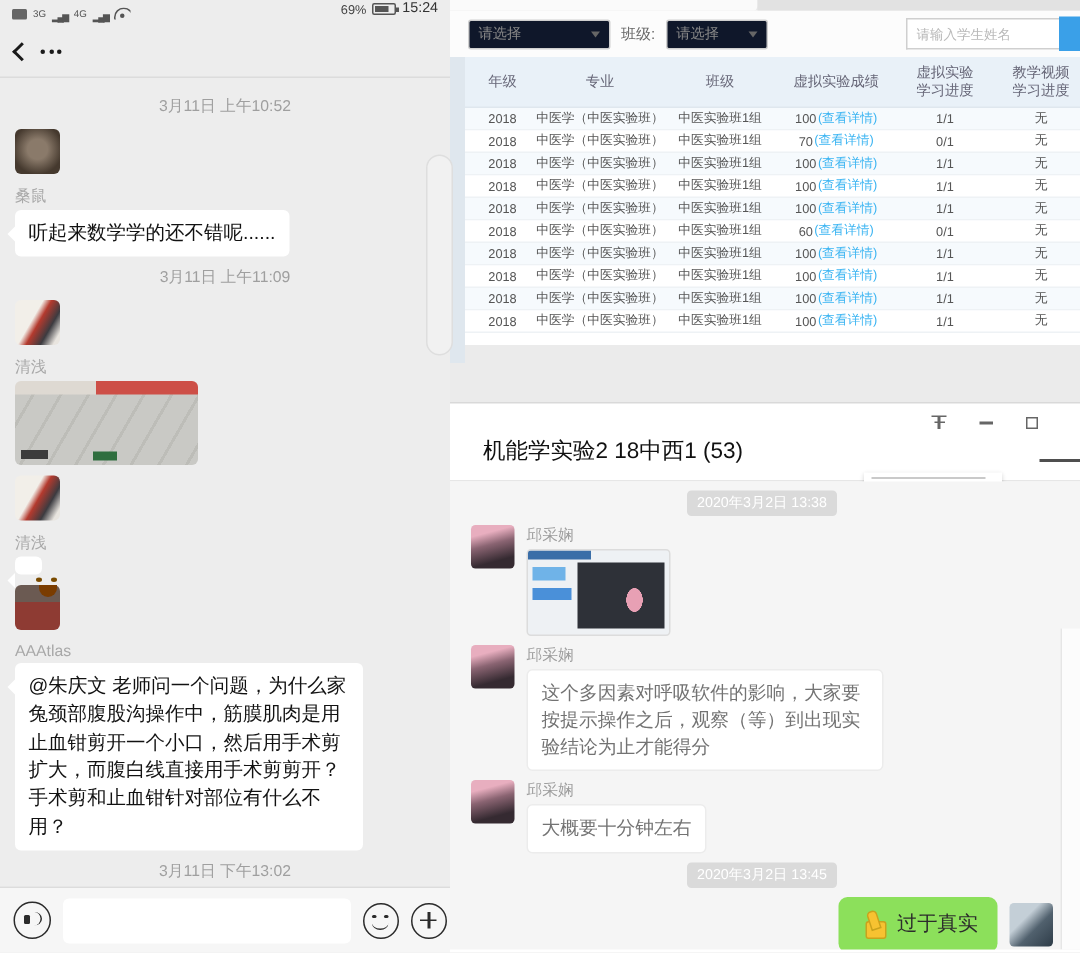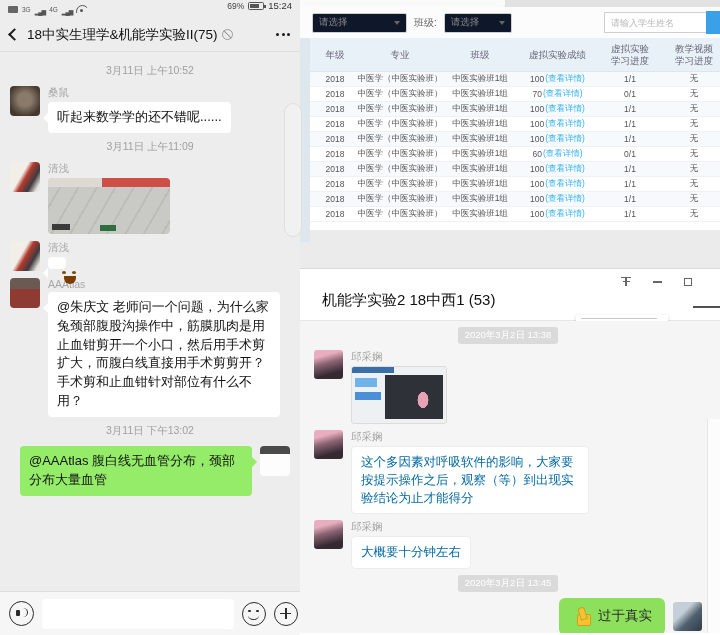--- a/index.html
+++ b/index.html
@@ -26,21 +26,21 @@
   .hdr { height:34px; display:flex; align-items:center; padding:0 10px; gap:8px; border-bottom:1px solid #dcdcdc; }
   .back { width:9px; height:9px; border-left:2px solid #1a1a1a; border-bottom:2px solid #1a1a1a; transform:rotate(45deg); flex:none; }
   .ttl { font-size:13.5px; color:#111; font-weight:500; white-space:nowrap; display:flex; align-items:center; gap:4px; flex:1; overflow:hidden; }
   .mute { width:11px; height:11px; border:1.2px solid #9a9a9a; border-radius:50%; position:relative; flex:none; }
   .mute::before { content:""; position:absolute; left:-1px; top:4px; width:11px; height:1.2px; background:#9a9a9a; transform:rotate(45deg); }
   .more { display:flex; gap:2.5px; padding:4px 0; }
   .more i { width:3px; height:3px; background:#1a1a1a; border-radius:50%; }
 
   .chat { height:539px; overflow:hidden; padding:6px 10px 0 10px; }
   .daterow { text-align:center; font-size:10.5px; color:#9f9f9f; margin:6px 0 8px; }
-  .mrow { display:flex; align-items:flex-start; gap:8px; margin-bottom:7px; }
+  .mrow { display:flex; align-items:flex-start; gap:8px; margin-bottom:7px;flex-direction:column; }
   .mrow.sent { flex-direction:row-reverse; }
   .av { width:30px; height:30px; border-radius:4px; flex:none; }
   .av-cat { background:radial-gradient(circle at 50% 45%, #8a7a6a 0 30%, #45392e 75%); }
   .av-qing { background:linear-gradient(120deg,#f2efe9 0 40%,#b43a2e 52%,#3c3b40 72%,#e9e5df 90%); }
   .av-atlas { background:linear-gradient(180deg,#6b5a52 0 38%,#8e3b33 38%); }
   .av-me { background:linear-gradient(180deg,#4a4a4a 0 28%,#fdfdfd 28%); }
   .mcol { display:flex; flex-direction:column; align-items:flex-start; max-width:238px; }
   .sent .mcol { align-items:center; }
   .sname { font-size:10.5px; color:#a8a8a8; margin-bottom:2px; }
   .bub { position:relative; background:#fff; border-radius:4px; padding:6px 9px; font-size:13px; line-height:1.45; color:#121212; max-width:232px; }
@@ -108,21 +108,21 @@
   .tip { position:absolute; right:52px; top:46px; width:92px; height:17px; background:#fff; box-shadow:0 1px 3px rgba(0,0,0,.18);
     background-image:repeating-linear-gradient(to bottom,#c9c9c9 0 1px,transparent 1px 5px); background-size:76px 12px; background-position:5px 3px; background-repeat:no-repeat; background-color:#fff; }
   .dbody { position:relative; height:312px; background:#f5f5f5; padding:4px 18px 0 14px; overflow:hidden; }
   .dpill { width:fit-content; margin:2px auto 6px; background:#dadada; color:#fff; font-size:9.5px; padding:2px 7px; border-radius:3px; }
   .drow { display:flex; align-items:flex-start; gap:8px; margin-bottom:6px; }
   .drow.sent { flex-direction:row-reverse;align-items:center; }
   .dav { width:29px; height:29px; border-radius:3px; flex:none; }
   .av-qiu { background:linear-gradient(165deg,#e8aebf 0 22%,#8a6472 45%,#352a31 78%); }
   .av-desk { background:linear-gradient(135deg,#c4cfd7 0 35%,#51616e 60%,#2e3c48); }
   .dname { font-size:10.5px; color:#9e9e9e; margin-bottom:2px; }
-  .dbub { background:#fff; border:1px solid #ececec; border-radius:4px; padding:6px 9px; font-size:12.5px; line-height:1.45; color:#0369a1; max-width:268px; }
+  .dbub { background:#fff; border:1px solid #ececec; border-radius:4px; padding:6px 9px; font-size:12.5px; line-height:1.45; color:#737373; max-width:268px; }
   .softthumb { width:96px; height:58px; border:1px solid #dcdcdc; border-radius:3px; background:
     radial-gradient(ellipse 9px 13px at 50% 50%, #e8a0b4 60%, transparent 62%) 56px 16px/30px 34px no-repeat,
     linear-gradient(#2e3138,#2e3138) 33px 8px/58px 44px no-repeat,
     linear-gradient(#6fb3e8,#6fb3e8) 3px 11px/22px 9px no-repeat,
     linear-gradient(#4a90d9,#4a90d9) 3px 25px/26px 8px no-repeat,
     linear-gradient(#3a6ea8,#3a6ea8) 0 0/42px 6px no-repeat,
     #eef1f4; }
   .sticker { display:flex; align-items:center; gap:7px; background:#8ce05b; border-radius:6px; padding:9px 13px; font-size:13.5px; color:#2c2c2c; }
   .thumbico { width:19px; height:19px; position:relative; }
   .thumbico::before { content:""; position:absolute; left:5px; bottom:0; width:12px; height:10px; background:#f7c231; border-radius:2px; border:1px solid #caa21c; }
@@ -146,24 +146,20 @@
       </div>
       <div class="sbr">
         <span class="sbtxt">69%</span>
         <span class="batt"></span>
         <span class="sbtime">15:24</span>
       </div>
     </div>
 
     <header class="hdr">
       <span class="back"></span>
-      <div class="ttl">
-        <span>18中实生理学&amp;机能学实验II(75)</span>
-        <span class="mute"></span>
-      </div>
       <span class="more">
           <i></i>
           <i></i>
           <i></i>
         </span>
     </header>
 
     <div class="chat">
       <div class="daterow">3月11日 上午10:52</div>
 

